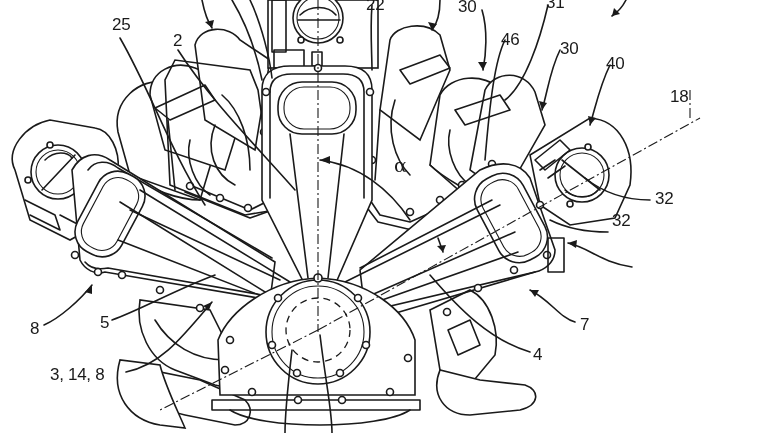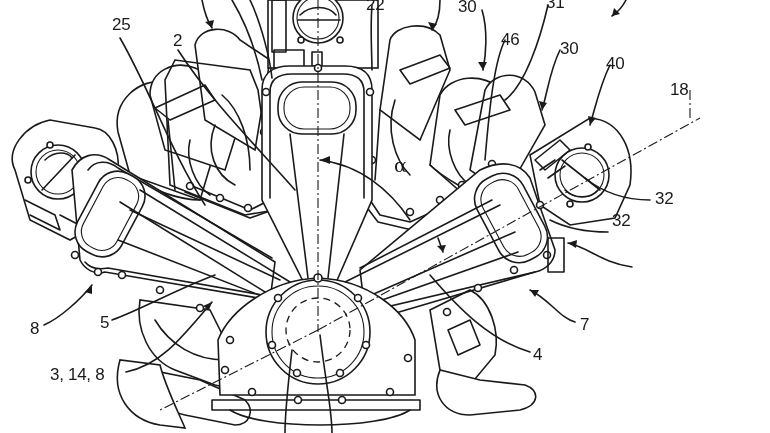--- a/index.html
+++ b/index.html
@@ -241,21 +241,21 @@
 </svg>
 
 <div class="lbl" style="left:112px;top:16px">25</div>
 <div class="lbl" style="left:173px;top:32px">2</div>
 <div class="lbl" style="left:366px;top:-4px">22</div>
 <div class="lbl" style="left:458px;top:-2px">30</div>
 <div class="lbl" style="left:546px;top:-6px">31</div>
 <div class="lbl" style="left:501px;top:31px">46</div>
 <div class="lbl" style="left:560px;top:40px">30</div>
 <div class="lbl" style="left:606px;top:55px">40</div>
-<div class="lbl" style="left:670px;top:81px">18</div>
+<div class="lbl" style="left:670px;top:88px">18</div>
 <div class="lbl" style="left:655px;top:190px">32</div>
 <div class="lbl" style="left:612px;top:212px">32</div>
 <div class="lbl" style="left:580px;top:316px">7</div>
 <div class="lbl" style="left:533px;top:346px">4</div>
 <div class="lbl" style="left:30px;top:320px">8</div>
 <div class="lbl" style="left:100px;top:314px">5</div>
 <div class="lbl" style="left:50px;top:366px">3, 14, 8</div>
 <div class="lbl alpha" style="left:394px;top:156px">α</div>
 </div>
 

